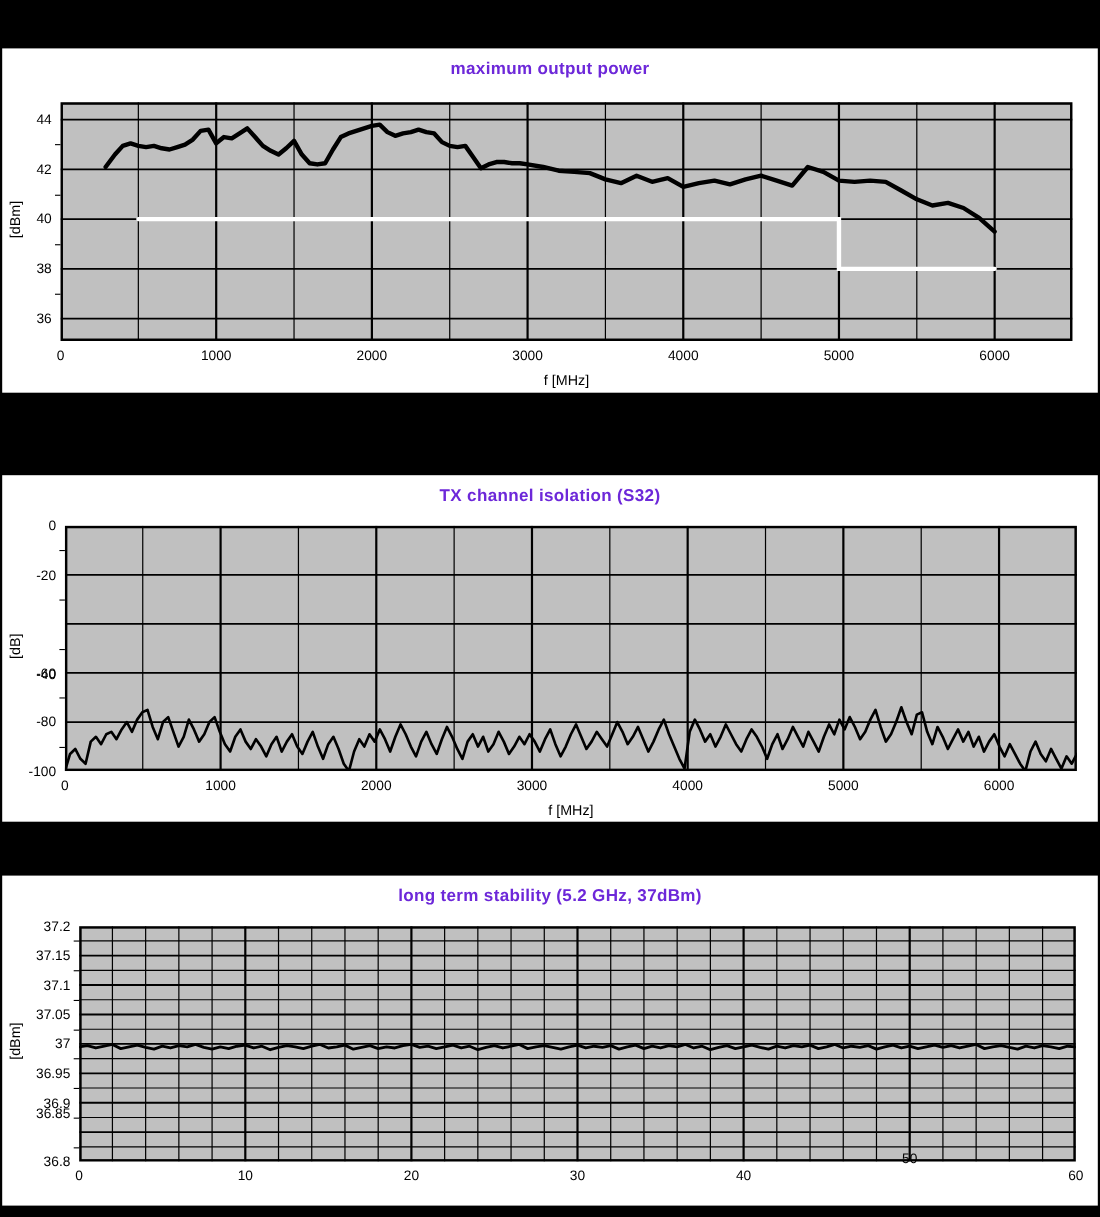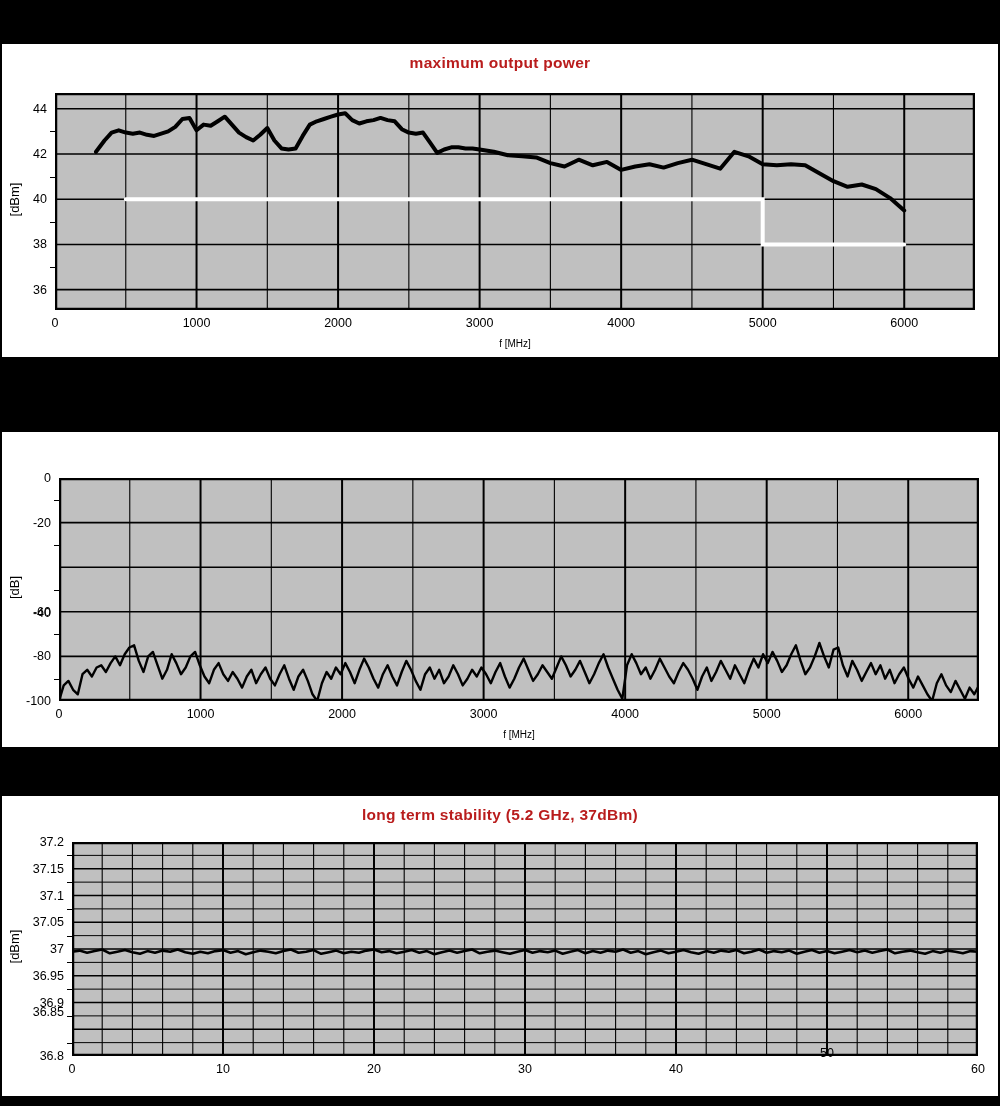--- a/index.html
+++ b/index.html
@@ -6,25 +6,25 @@
   body{
     width:1000px;height:1106px;position:relative;background:#000000;
     font-family:"Liberation Sans",sans-serif;overflow:hidden;
   }
   .panel{position:absolute;left:2px;width:996px;background:#ffffff;}
   #p1{top:44px;height:313px;}
   #p2{top:432px;height:315px;}
   #p3{top:796px;height:300px;}
   .chart-title{
     position:absolute;left:0;right:0;top:10px;text-align:center;
-    font-size:15.5px;font-weight:bold;color:#b91c1c;letter-spacing:0.3px;
+    font-size:15.5px;font-weight:bold;color:#6d28d9;letter-spacing:0.3px;
   }
   .plot{position:absolute;background:#c0c0c0;}
   .plot svg{display:block;}
-  .x-axis-title{position:absolute;text-align:center;font-size:10px;color:#000;}
+  .x-axis-title{position:absolute;text-align:center;font-size:13px;color:#000;}
   .y-axis-title{
     position:absolute;width:60px;text-align:center;font-size:13px;color:#000;
     transform:rotate(-90deg);
   }
   .tick{position:absolute;font-size:12.5px;color:#000;height:14px;line-height:14px;}
   .xtick{width:70px;text-align:center;}
   .ytick{width:52px;text-align:right;}
   .minortick{position:absolute;height:1px;width:5px;background:#000;}
 </style>
 </head>
@@ -70,20 +70,21 @@
     <div class="tick ytick" style="left: -7px; top: 148.24px;">40</div>
     <div class="tick ytick" style="left: -7px; top: 193.448px;">38</div>
     <div class="tick ytick" style="left: -7px; top: 238.656px;">36</div>
     <div class="minortick" style="left: 48px; top: 87.4271px;"></div>
     <div class="minortick" style="left: 48px; top: 132.635px;"></div>
     <div class="minortick" style="left: 48px; top: 177.844px;"></div>
     <div class="minortick" style="left: 48px; top: 223.052px;"></div>
   </div>
 
 <div class="panel" id="p2">
+  <div class="chart-title">TX channel isolation (S32)</div>
   <div class="y-axis-title" style="left: -18px; top: 147.5px;">[dB]</div>
   <div class="plot" style="left: 57px; top: 46px; width: 920px; height: 223px;">
       <svg width="920" height="223">
         <line x1="70.76923076923077" y1="0" x2="70.76923076923077" y2="223" stroke="#000000" stroke-width="1.1"></line>
         <line x1="141.53846153846155" y1="0" x2="141.53846153846155" y2="223" stroke="#000000" stroke-width="2"></line>
         <line x1="212.30769230769232" y1="0" x2="212.30769230769232" y2="223" stroke="#000000" stroke-width="1.1"></line>
         <line x1="283.0769230769231" y1="0" x2="283.0769230769231" y2="223" stroke="#000000" stroke-width="2"></line>
         <line x1="353.84615384615387" y1="0" x2="353.84615384615387" y2="223" stroke="#000000" stroke-width="1.1"></line>
         <line x1="424.61538461538464" y1="0" x2="424.61538461538464" y2="223" stroke="#000000" stroke-width="2"></line>
         <line x1="495.38461538461536" y1="0" x2="495.38461538461536" y2="223" stroke="#000000" stroke-width="1.1"></line>

